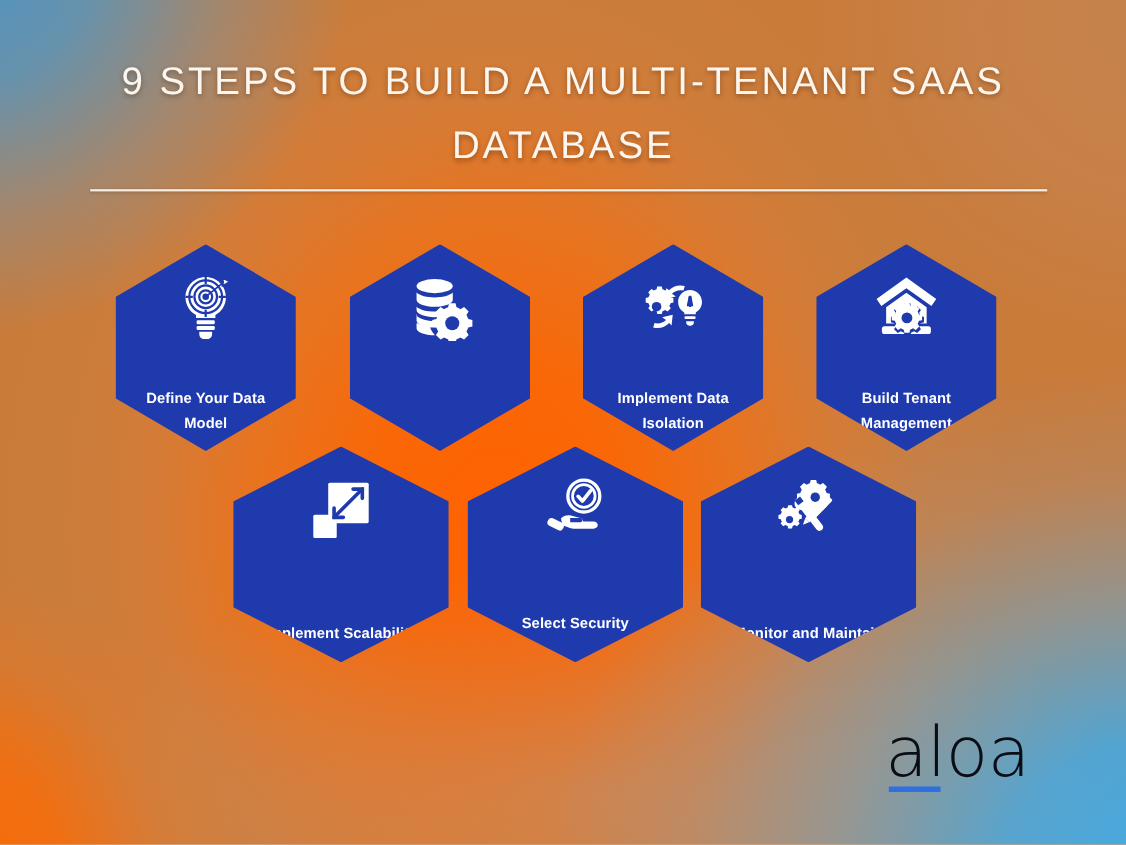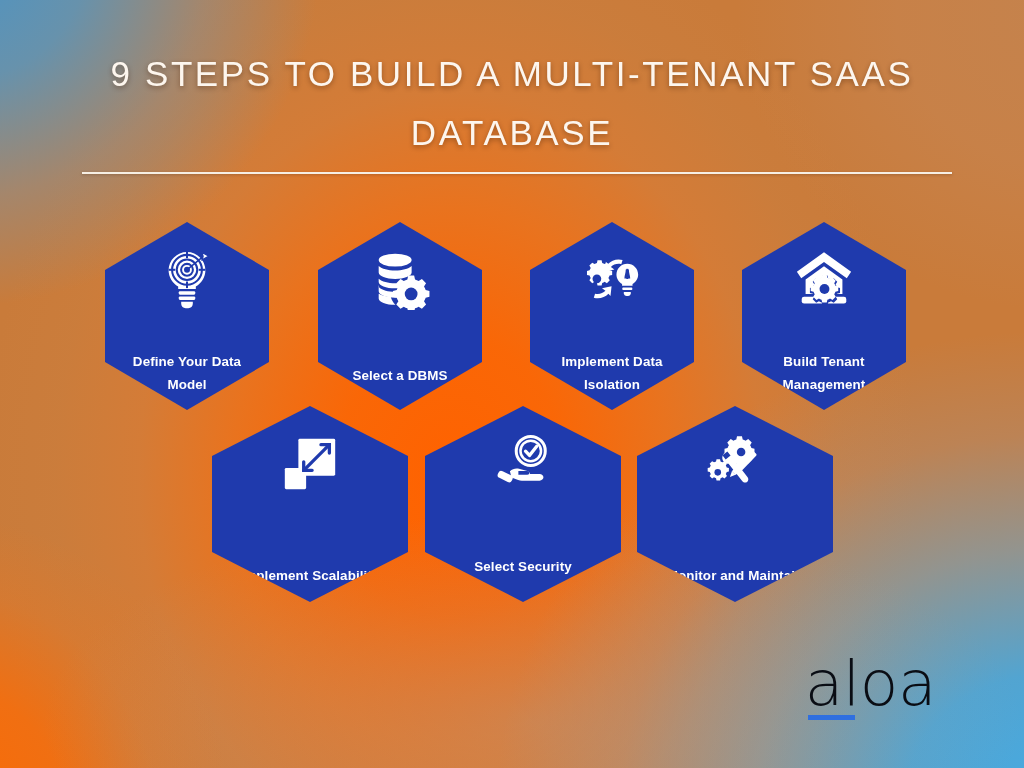--- a/index.html
+++ b/index.html
@@ -219,21 +219,20 @@
       <svg viewBox="0 0 64 64" fill="#ffffff">
         <ellipse cx="27" cy="12.5" rx="17" ry="6.6"></ellipse>
         <path d="M10 18.5v6.8c0 3.6 7.6 6.6 17 6.6s17-3 17-6.6v-6.8c-3.3 3-9.7 4.6-17 4.6s-13.7-1.6-17-4.6z"></path>
         <path d="M10 28.2v6.8c0 3.6 7.6 6.6 17 6.6 2.1 0 4.1-.15 6-.43-.6-1.6-.95-3.3-1-5.1-1.6.2-3.3.3-5 .3-7.3 0-13.7-1.6-17-4.6z"></path>
         <path d="M10 37.9v6.8c0 3.6 7.6 6.6 17 6.6 1.2 0 2.4-.05 3.5-.15-1.6-1.7-2.9-3.7-3.7-5.9-7-.15-13.1-1.7-16.3-4.5z"></path>
         <path d="M10 47.6v4.4c0 3.6 7.6 6.6 17 6.6h.3c-2.2-2.2-3.9-5-4.8-8.1-5.1-.4-9.5-1.6-12.2-3.3z"></path>
         <path d="M47.5 32.4l-.9-3.9h-6.1l-.9 3.9c-1.3.4-2.6 1-3.7 1.7l-3.4-2.1-4.3 4.3 2.1 3.4c-.7 1.1-1.3 2.4-1.7 3.7l-3.9.9v6.1l3.9.9c.4 1.3 1 2.6 1.7 3.7l-2.1 3.4 4.3 4.3 3.4-2.1c1.1.7 2.4 1.3 3.7 1.7l.9 3.9h6.1l.9-3.9c1.3-.4 2.6-1 3.7-1.7l3.4 2.1 4.3-4.3-2.1-3.4c.7-1.1 1.3-2.4 1.7-3.7l3.9-.9v-6.1l-3.9-.9c-.4-1.3-1-2.6-1.7-3.7l2.1-3.4-4.3-4.3-3.4 2.1c-1.1-.7-2.4-1.3-3.7-1.7z"></path>
         <circle cx="43.5" cy="47.4" r="6.6" fill="#1f3aad"></circle>
       </svg>
     </div>
-    <div class="hex-label">Select a DBMS</div>
   </div>
 
   <div class="hex hex-r1 h3 two-line" style="--hexcolor: #1f3aad;">
     <div class="hex-icon">
       <svg viewBox="0 0 64 64" fill="#ffffff">
         <path d="M20.8 16.8l-1-4.3H13l-1 4.3c-1.45.45-2.8 1.1-4 1.95l-3.8-2.3-4.8 4.8 2.3 3.8c-.85 1.2-1.5 2.55-1.95 4l-4.3 1v6.8l4.3 1c.45 1.45 1.1 2.8 1.95 4l-2.3 3.8 4.8 4.8 3.8-2.3c1.2.85 2.55 1.5 4 1.95l1 4.3h6.8l1-4.3c1.45-.45 2.8-1.1 4-1.95l3.8 2.3 4.8-4.8-2.3-3.8c.85-1.2 1.5-2.55 1.95-4l4.3-1v-6.8l-4.3-1c-.45-1.45-1.1-2.8-1.95-4l2.3-3.8-4.8-4.8-3.8 2.3c-1.2-.85-2.55-1.5-4-1.95z" transform="translate(9,5) scale(0.62)"></path>
         <circle cx="16.4" cy="31.8" r="4.5" fill="#1f3aad"></circle>
         <path d="M27.8 16.6c2.8-2.9 6.7-4.7 11-4.7 1.4 0 2.8.2 4.1.55l-1.3 4.2c-.9-.23-1.85-.35-2.8-.35-3.1 0-5.9 1.25-7.95 3.3l3.6 2.6-9.9 2.2 1.1-10.1z"></path>
         <path d="M36.3 47.2c-2.8 2.9-6.7 4.7-11 4.7-1.4 0-2.8-.2-4.1-.55l1.3-4.2c.9.23 1.85.35 2.8.35 3.1 0 5.9-1.25 7.95-3.3l-3.6-2.6 9.9-2.2-1.1 10.1z" transform="translate(-8,0)"></path>
         <path d="M47.8 16.2c-6.2 0-11.2 5-11.2 11.2 0 4.2 2.35 7.9 5.8 9.8v1.7h10.8v-1.7c3.45-1.9 5.8-5.6 5.8-9.8 0-6.2-5-11.2-11.2-11.2z"></path>

